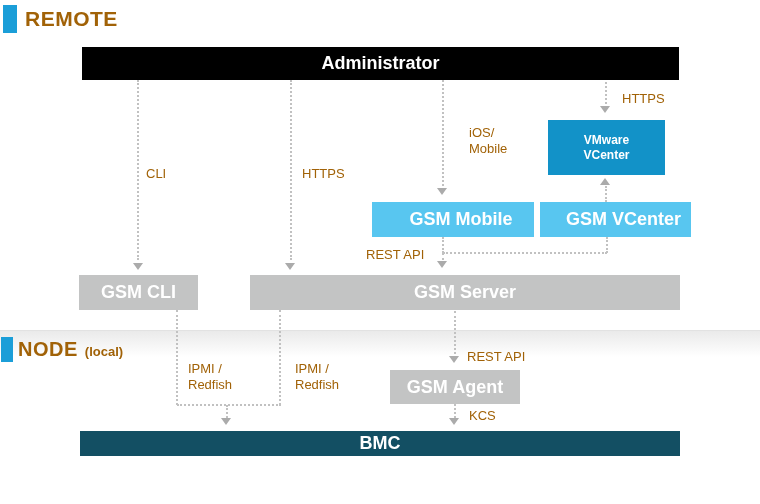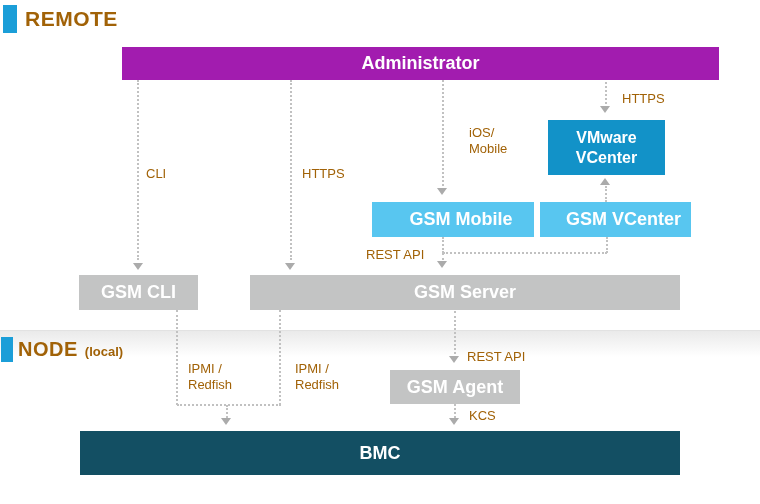--- a/index.html
+++ b/index.html
@@ -11,22 +11,22 @@
   
   .accent{position:absolute;background:#1b9ed8;}
   .sec-title{position:absolute;color:#a16207;font-weight:bold;letter-spacing:.5px;}
   .sec-sub{font-weight:bold;font-size:13px;letter-spacing:0;margin-left:7px;}
   
   .node-band{position:absolute;left:0;top:330;width:760px;height:26px;
     background:linear-gradient(#eaeaea,#ffffff);border-top:1px solid #e2e2e2;}
   
   .box{position:absolute;display:flex;align-items:center;justify-content:center;
     color:#fff;font-weight:bold;font-size:18px;text-align:center;}
-  .b-admin{background:#a21caf;margin-left:40px;}
-  .b-vcenter{background:#1292c8;flex-direction:column;line-height:1.2;font-size:16px;}
+  .b-admin{background:#000000;}
+  .b-vcenter{background:#1292c8;flex-direction:column;line-height:1.2;font-size:12px;}
   .b-light{background:#58c6f0;padding-left:16px;}
   .b-gray{background:#c3c4c4;}
   .b-bmc{background:#134f63;}
   
   .vline{position:absolute;width:0;border-left:2px dotted #c1c1c1;}
   .hline{position:absolute;height:0;border-top:2px dotted #c1c1c1;}
   
   .ah-down{position:absolute;width:0;height:0;
     border-left:5px solid transparent;border-right:5px solid transparent;
     border-top:7px solid #ababab;}
@@ -128,17 +128,17 @@
   </div>
 
   <div class="box b-gray" style="left:250px;top:275px;width:430px;height:35px;">
     <span>GSM Server</span>
   </div>
 
   <div class="box b-gray" style="left:390px;top:370px;width:130px;height:34px;">
     <span>GSM Agent</span>
   </div>
 
-  <div class="box b-bmc" style="left:80px;top:431px;width:600px;height:44px;text-align:right;">
+  <div class="box b-bmc" style="left:80px;top:431px;width:600px;height:25px;text-align:right;">
     <span>BMC</span>
   </div>
 
 </div>
 
 </body></html>

